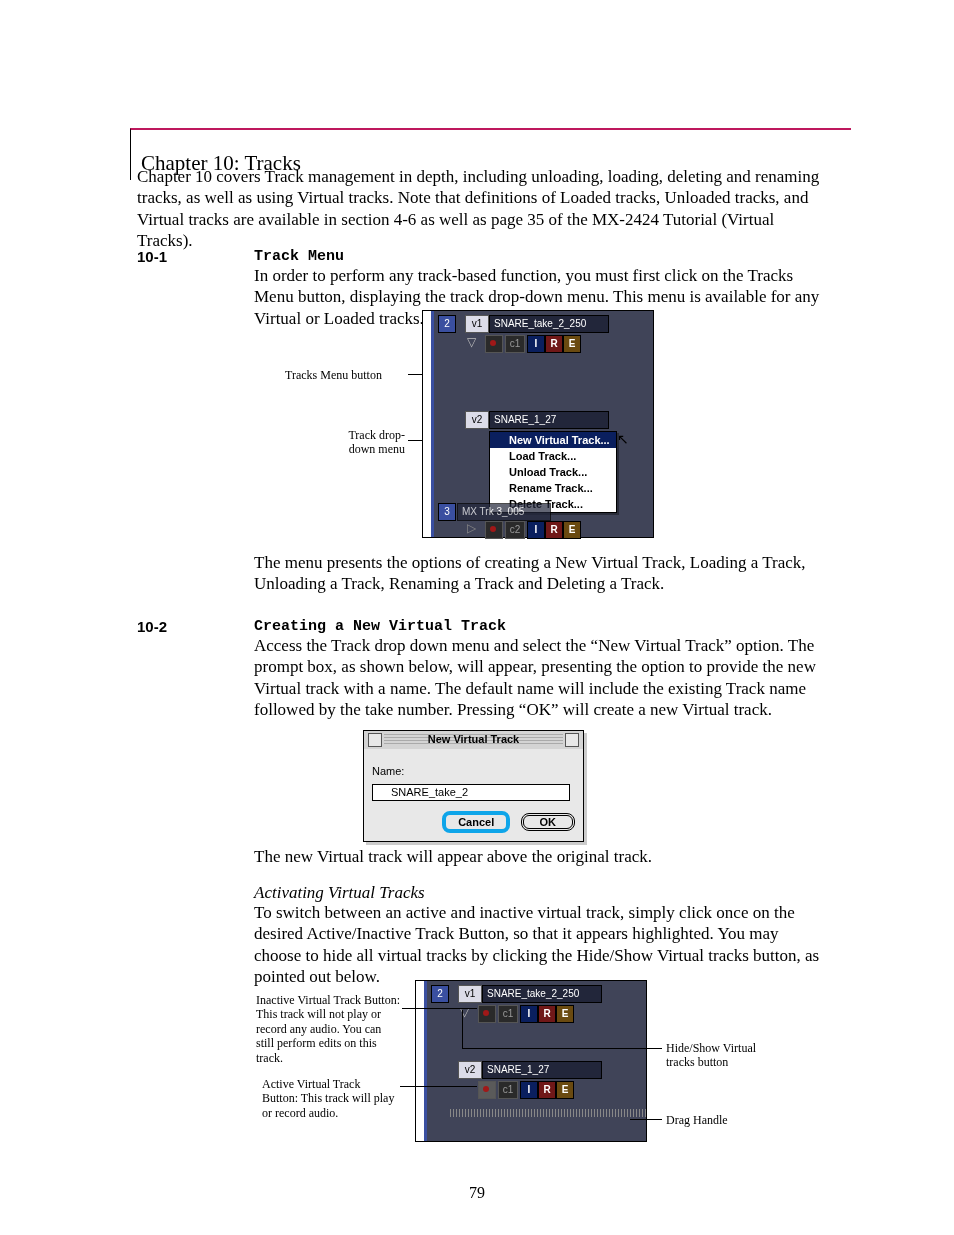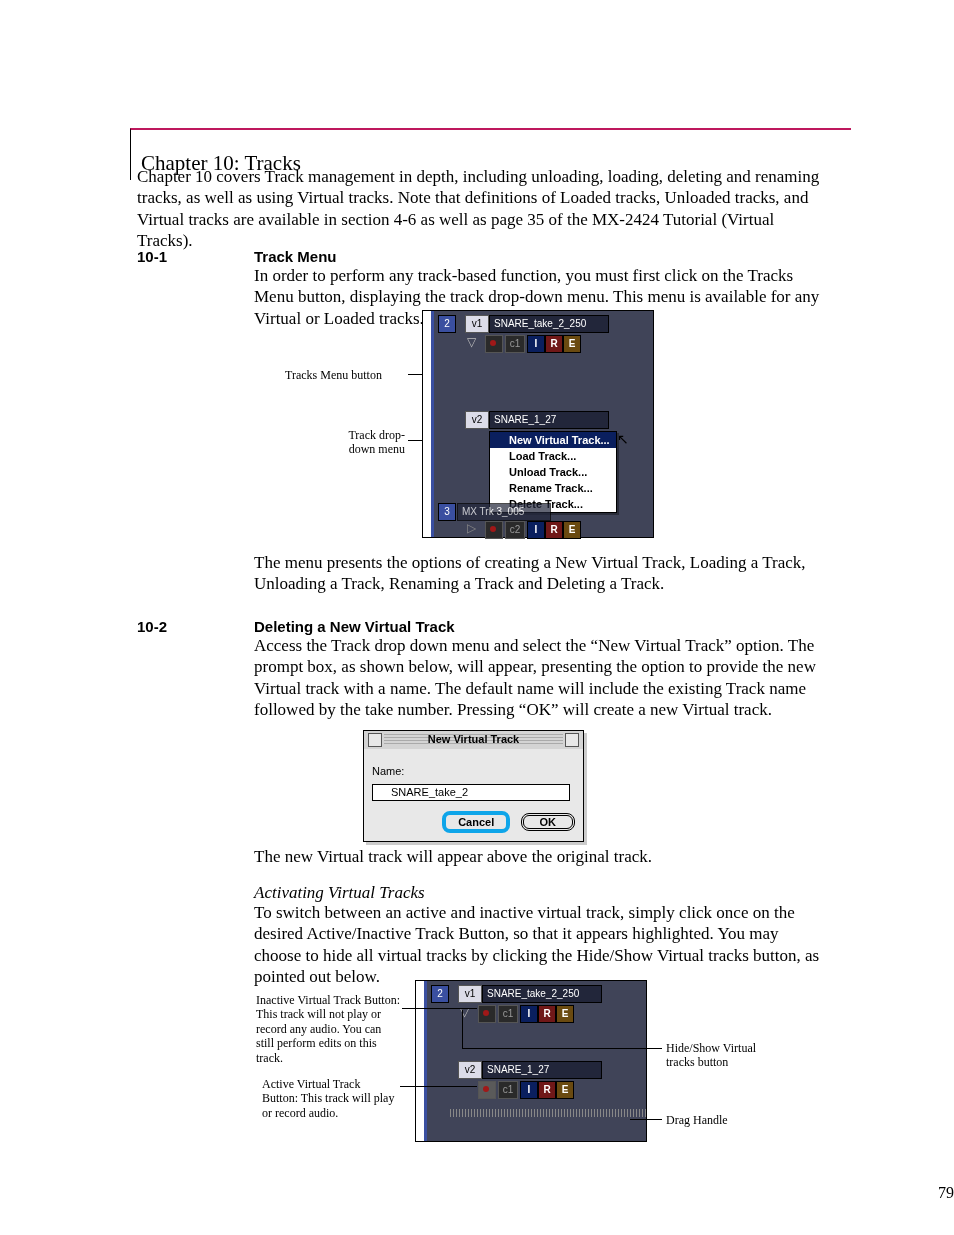--- a/index.html
+++ b/index.html
@@ -1,22 +1,22 @@
 <!DOCTYPE html>
 <html><head>
 <meta charset="utf-8">
 <style>
 html,body{margin:0;padding:0;background:#fff;font-family:"Times New Roman",Times,serif;color:#000}
 .page{width:954px;height:1235px;margin:0 auto;position:relative;font-size:17px;line-height:1.25}
 .chapter-title{position:absolute;left:130px;top:128px;width:700px;border-top:2px solid #be185d;border-left:1px solid #000;padding:20px 10px 4px;font-size:21px}
 .intro{position:absolute;left:137px;top:166px;width:690px}
 .sec-num{position:absolute;font-family:Arial,Helvetica,sans-serif;font-weight:bold;font-size:15px}
-.sec-title{position:absolute;font-family:Liberation Sans, sans-serif;font-weight:bold;font-size:15px}
+.sec-title{position:absolute;font-family:Liberation Mono, monospace;font-weight:bold;font-size:15px}
 .body{position:absolute;width:575px}
-.pagefoot{position:absolute;width:954px;top:1183px;text-align:right;font-size:16px}
+.pagefoot{position:absolute;width:954px;top:1183px;text-align:center;font-size:16px}
 
 
 .fig1{position:absolute;left:422px;top:310px;width:230px;height:226px;background:#404458;border:1px solid #000}
 .leftbar1{position:absolute;left:0;top:0;width:8px;height:100%;background:#fff}
 .leftbar1b{position:absolute;left:8px;top:0;width:3px;height:100%;background:#3a4fa0}
 .tracknum{position:absolute;left:15px;width:16px;height:16px;background:#3a4fa0;color:#fff;font:10px/16px Arial;text-align:center;border:1px solid #000}
 .vbtn{position:absolute;width:22px;height:16px;background:#dcdce8;border:1px solid #555;font:10px/16px Arial;text-align:center}
 .trkname{position:absolute;height:16px;background:#22263a;color:#fff;font:10px/16px Arial;padding:0 4px;border:1px solid #000}
 .tri{position:absolute;font:12px Arial;color:#888}
 .inddot{position:absolute;width:16px;height:16px;background:#2a2a2a;border:1px solid #555}
@@ -102,21 +102,21 @@
   <div class="inddot" style="left:62px;top:210px"></div>
   <div class="chlbl" style="left:82px;top:210px">c2</div>
   <div class="ibtn" style="left:104px;top:210px">I</div>
   <div class="rbtn" style="left:122px;top:210px">R</div>
   <div class="ebtn" style="left:140px;top:210px">E</div>
 </div>
 
 <div class="body" style="left:254px;top:552px">The menu presents the options of creating a New Virtual Track, Loading a Track, Unloading a Track, Renaming a Track and Deleting a Track.</div>
 
 <div class="sec-num" style="left:137px;top:618px">10-2</div>
-<div class="sec-title" style="left:254px;top:618px">Deleting a New Virtual Track</div>
+<div class="sec-title" style="left:254px;top:618px">Creating a New Virtual Track</div>
 <div class="body" style="left:254px;top:635px">Access the Track drop down menu and select the “New Virtual Track” option. The prompt box, as shown below, will appear, presenting the option to provide the new Virtual track with a name. The default name will include the existing Track name followed by the take number. Pressing “OK” will create a new Virtual track.</div>
 
 <div class="dlg">
   <div class="tb">
     <div class="hlines" style="left:20px;right:20px"></div>
     <div class="closebox"></div>
     <div class="tbtitle">New Virtual Track</div>
     <div class="zoombox"></div>
   </div>
   <div class="body">

